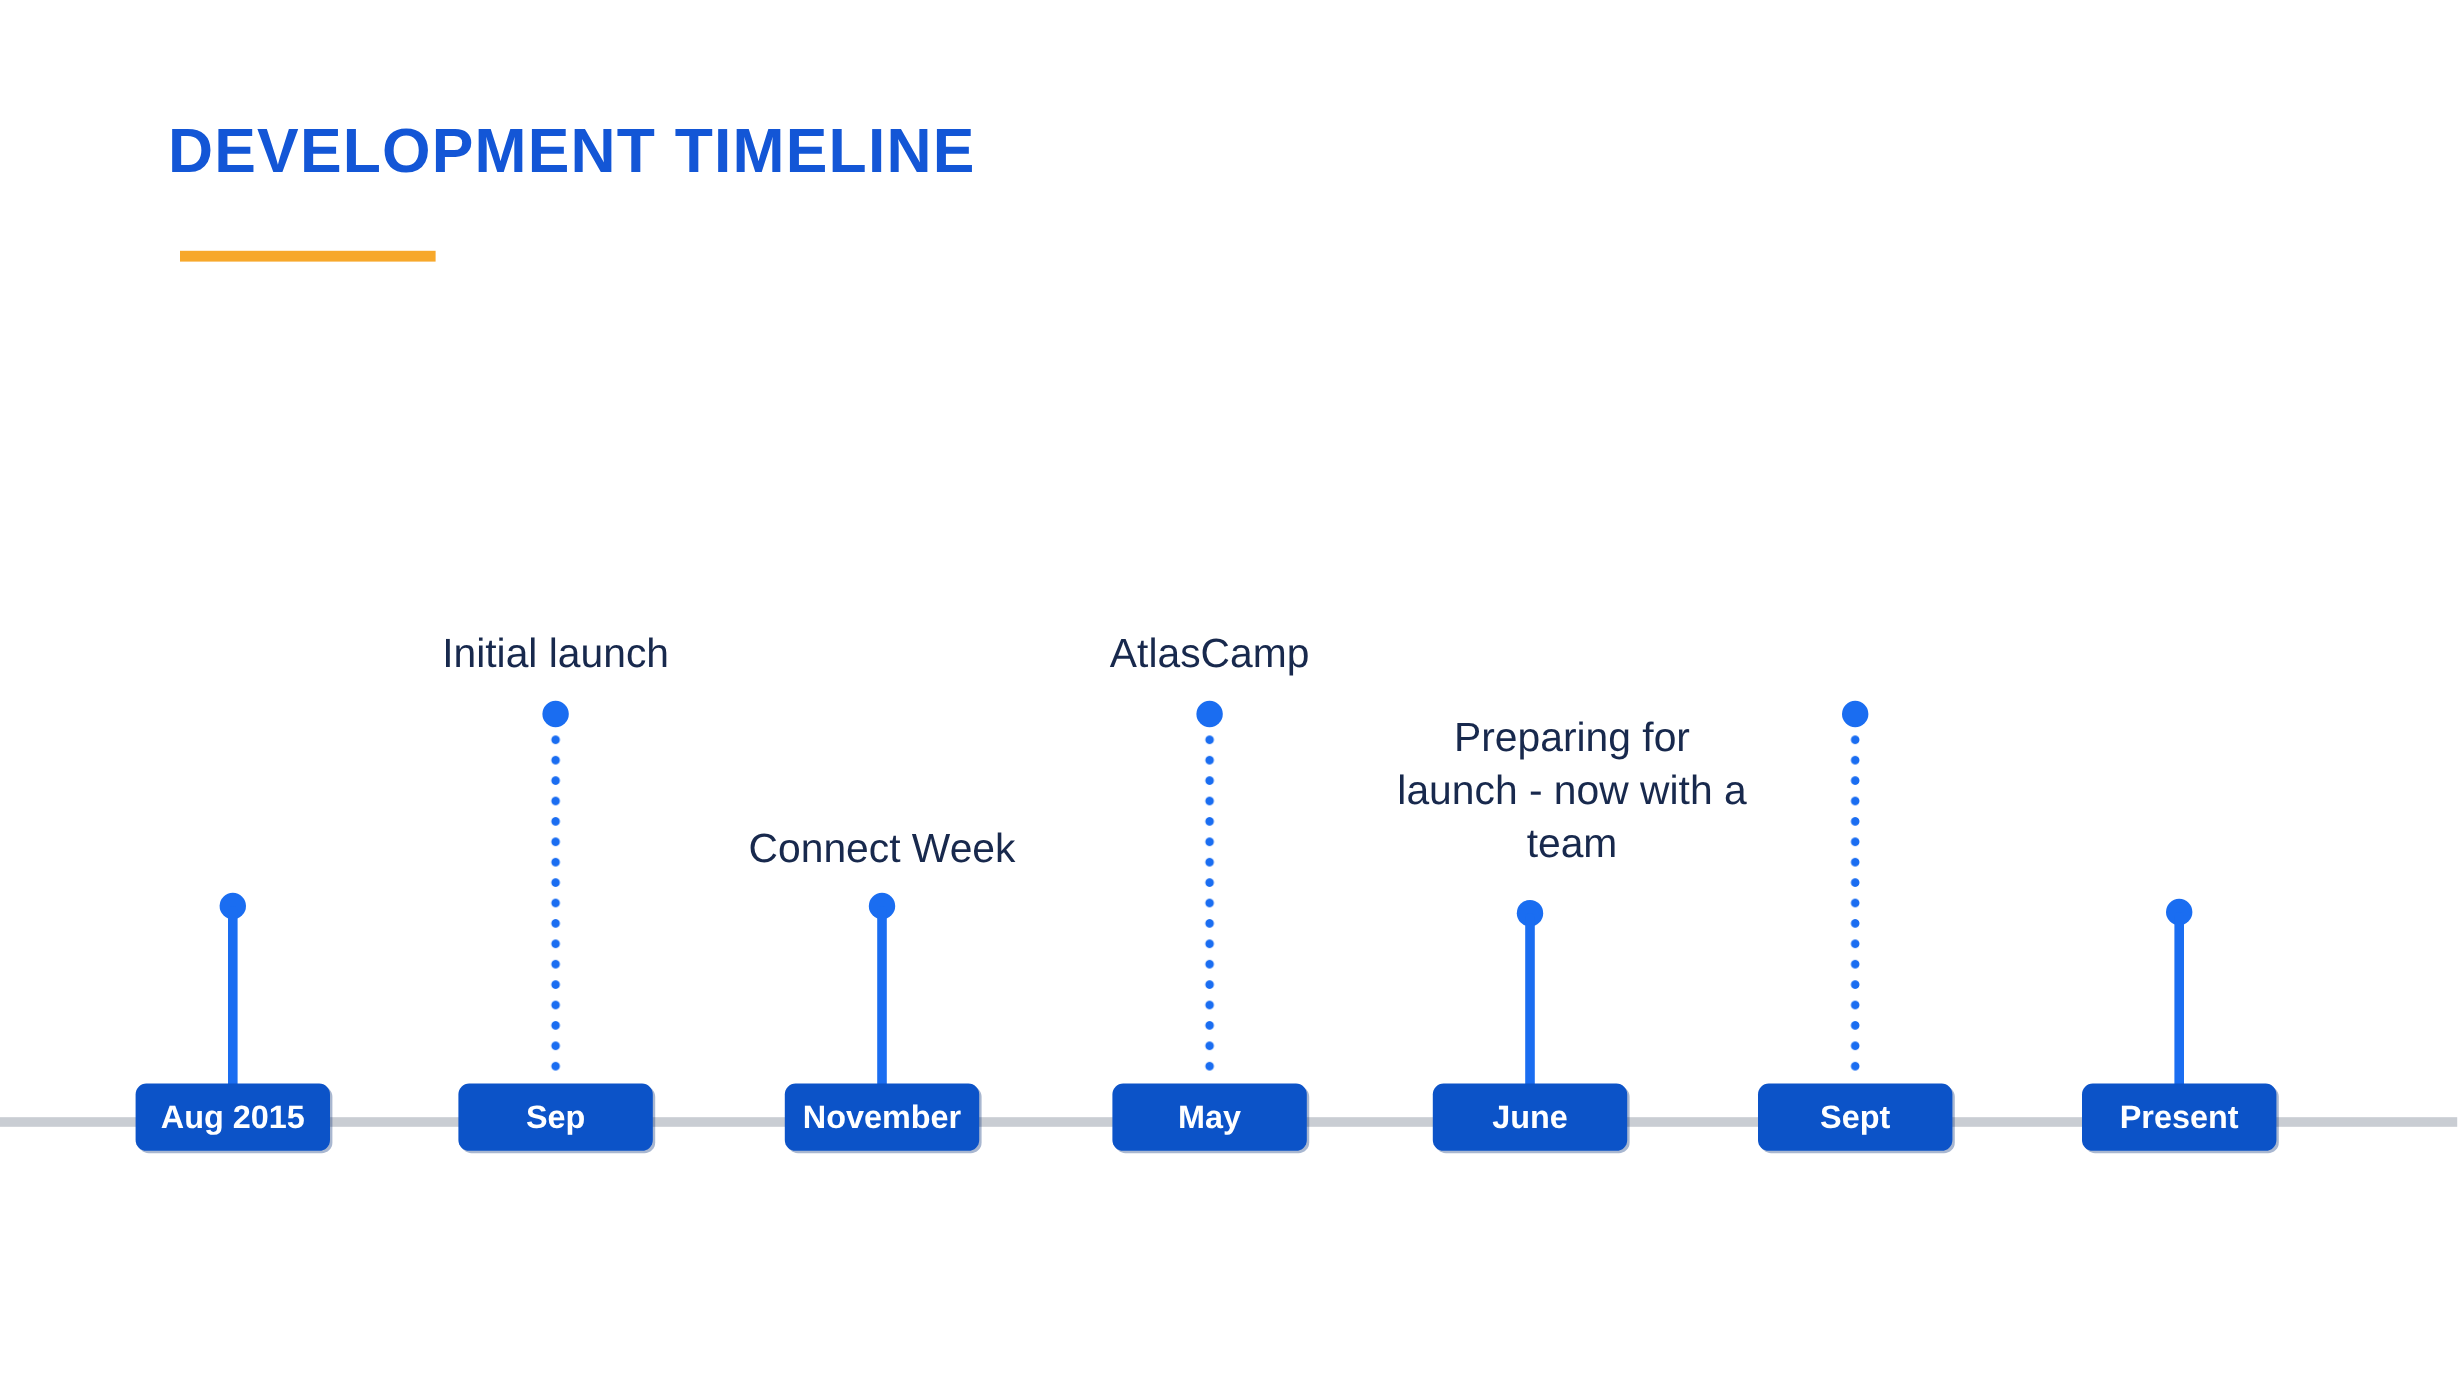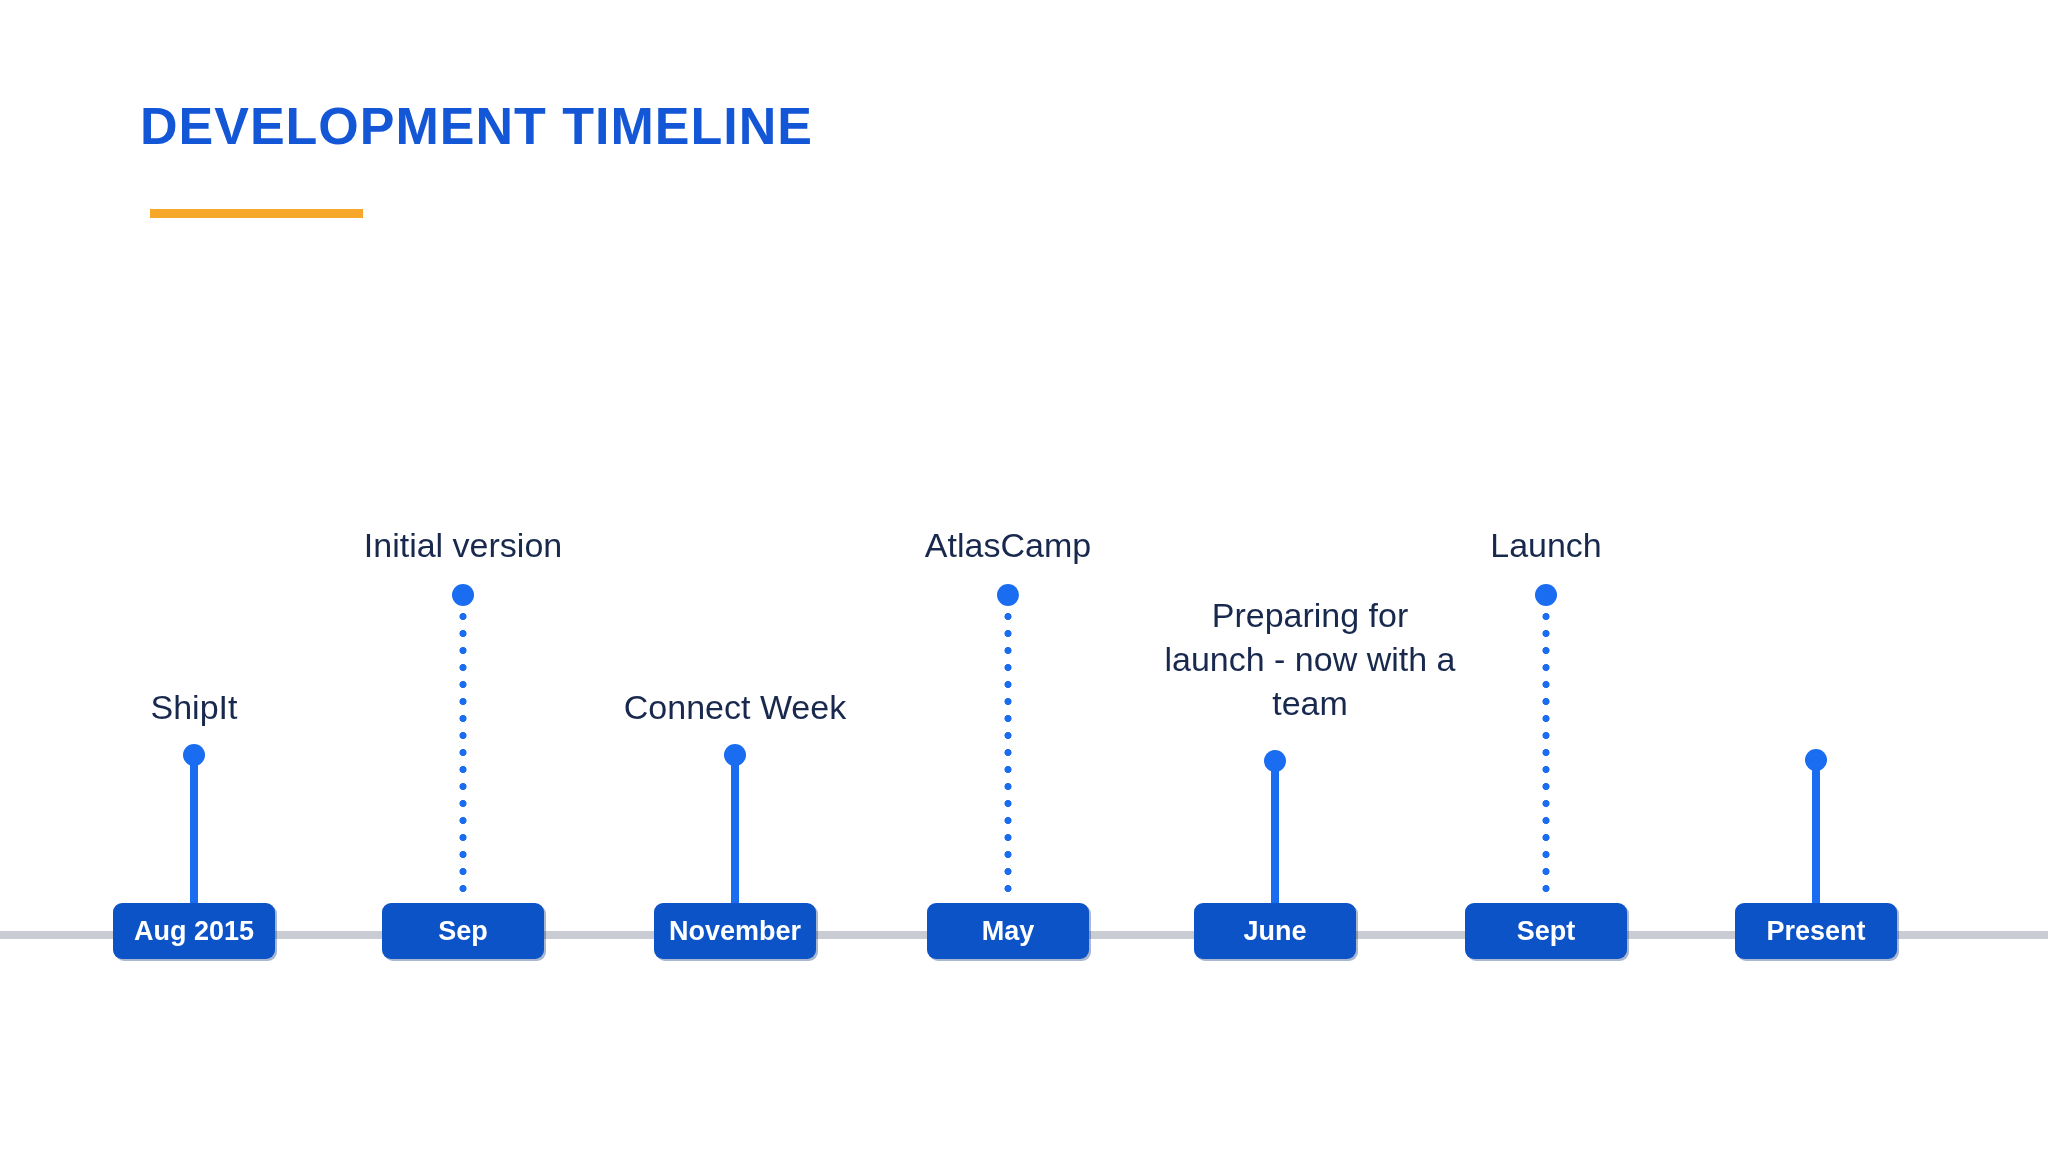--- a/index.html
+++ b/index.html
@@ -76,28 +76,27 @@
 <body>
 
 <div class="slide">
 
   <div class="title">DEVELOPMENT TIMELINE</div>
   <div class="title-underline"></div>
 
   <div class="axis"></div>
 
   <div class="milestone solid m1">
-    <div class="label">ShipIt</div>
     <div class="dot"></div>
     <div class="stem"></div>
     <div class="badge">Aug 2015</div>
   </div>
 
   <div class="milestone dotted m2">
-    <div class="label">Initial version</div>
+    <div class="label">Initial launch</div>
     <div class="dot"></div>
     <div class="stem"></div>
     <div class="badge">Sep</div>
   </div>
 
   <div class="milestone solid m3">
     <div class="label">Connect Week</div>
     <div class="dot"></div>
     <div class="stem"></div>
     <div class="badge">November</div>
@@ -111,21 +110,20 @@
   </div>
 
   <div class="milestone solid m5">
     <div class="label">Preparing for launch - now with a team</div>
     <div class="dot"></div>
     <div class="stem"></div>
     <div class="badge">June</div>
   </div>
 
   <div class="milestone dotted m6">
-    <div class="label">Launch</div>
     <div class="dot"></div>
     <div class="stem"></div>
     <div class="badge">Sept</div>
   </div>
 
   <div class="milestone solid m7">
     <div class="dot"></div>
     <div class="stem"></div>
     <div class="badge">Present</div>
   </div>

